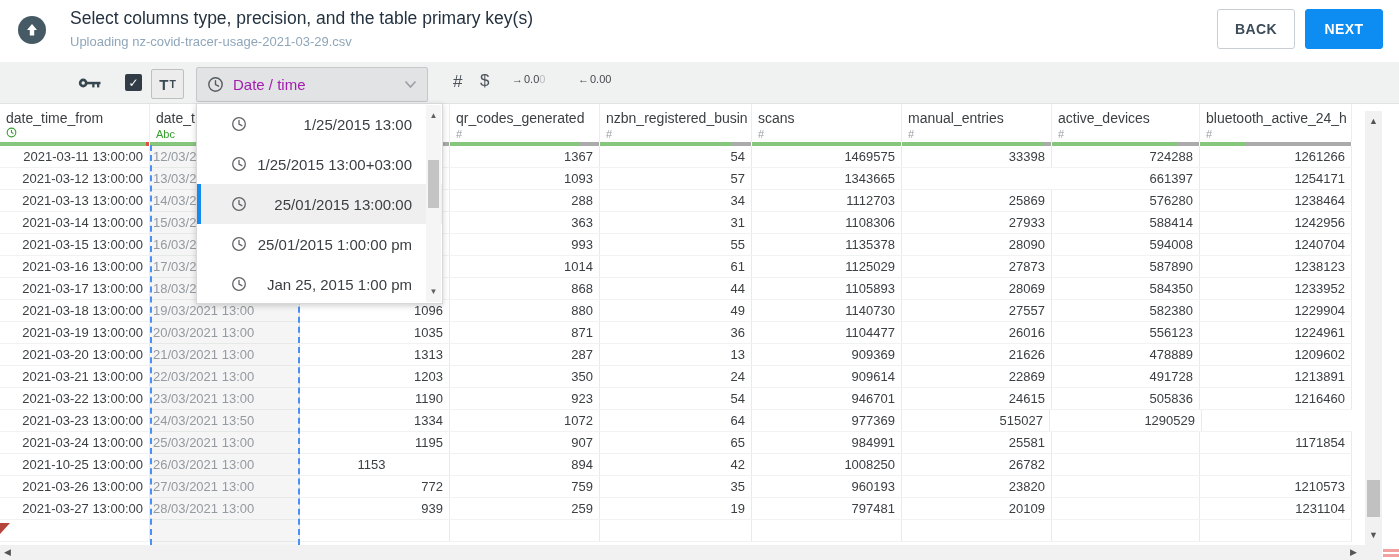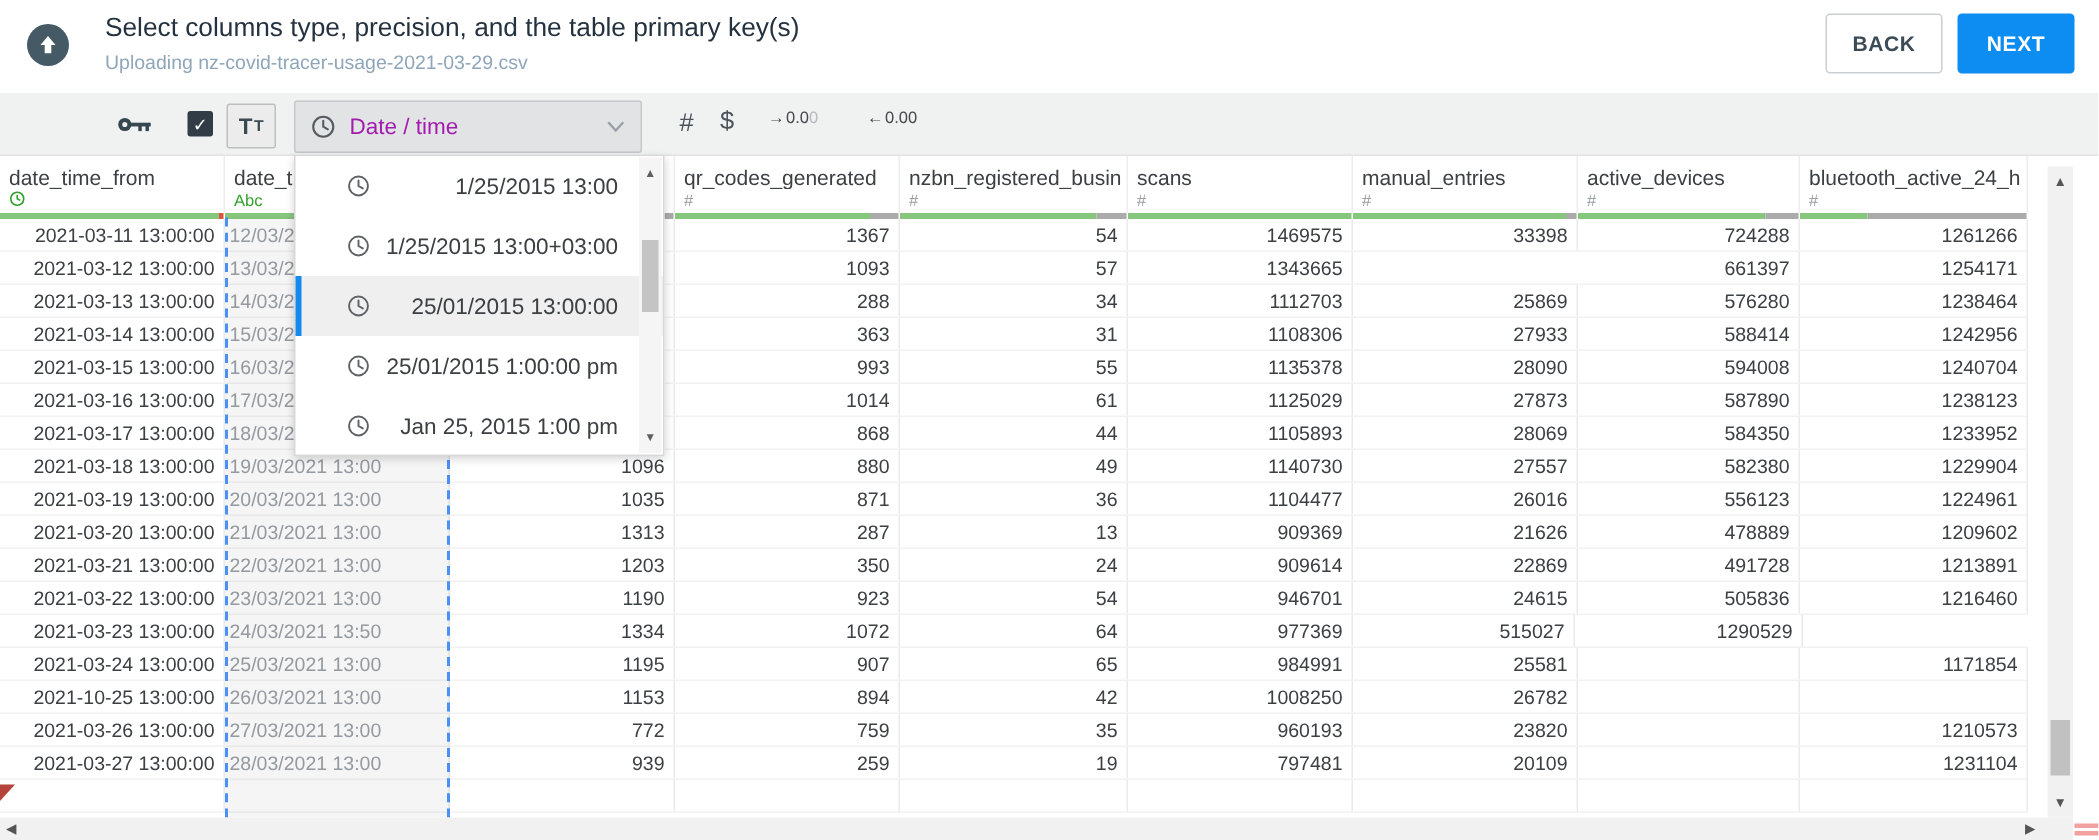--- a/index.html
+++ b/index.html
@@ -388,21 +388,21 @@
           <div class="td align-right" style="width: 150px;">907</div>
           <div class="td align-right" style="width: 152px;">65</div>
           <div class="td align-right" style="width: 150px;">984991</div>
           <div class="td align-right" style="width: 150px;">25581</div>
           <div class="td align-right" style="width: 148px;"></div>
           <div class="td align-right" style="width: 152px;">1171854</div>
         </div>
         <div class="tr">
           <div class="td align-right" style="width: 150px;">2021-10-25 13:00:00</div>
           <div class="td align-left muted" style="width: 150px;">26/03/2021 13:00</div>
-          <div class="td align-right" style="width: 150px;">1153</div>
+          <div class="td align-right" style="width: 150px; text-align: center;">1153</div>
           <div class="td align-right" style="width: 150px;">894</div>
           <div class="td align-right" style="width: 152px;">42</div>
           <div class="td align-right" style="width: 150px;">1008250</div>
           <div class="td align-right" style="width: 150px;">26782</div>
           <div class="td align-right" style="width: 148px;"></div>
           <div class="td align-right" style="width: 152px;"></div>
         </div>
         <div class="tr">
           <div class="td align-right" style="width: 150px;">2021-03-26 13:00:00</div>
           <div class="td align-left muted" style="width: 150px;">27/03/2021 13:00</div>

